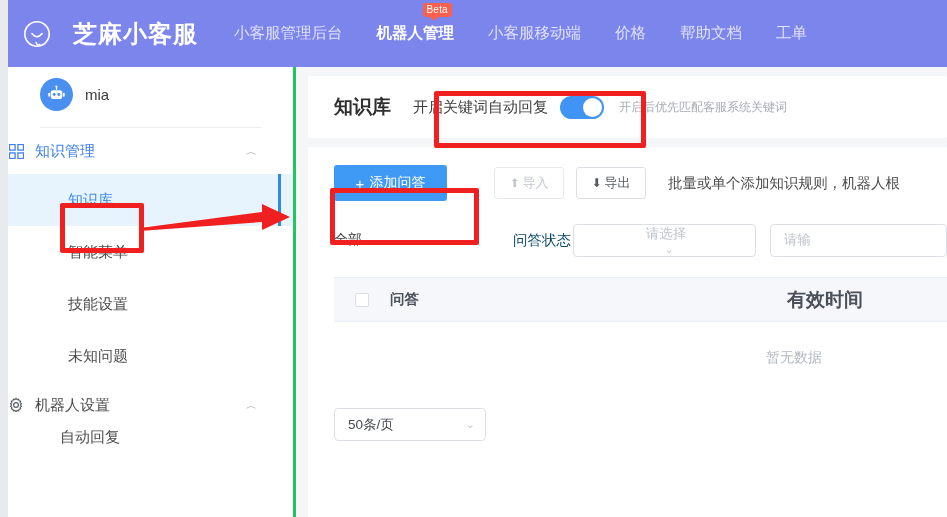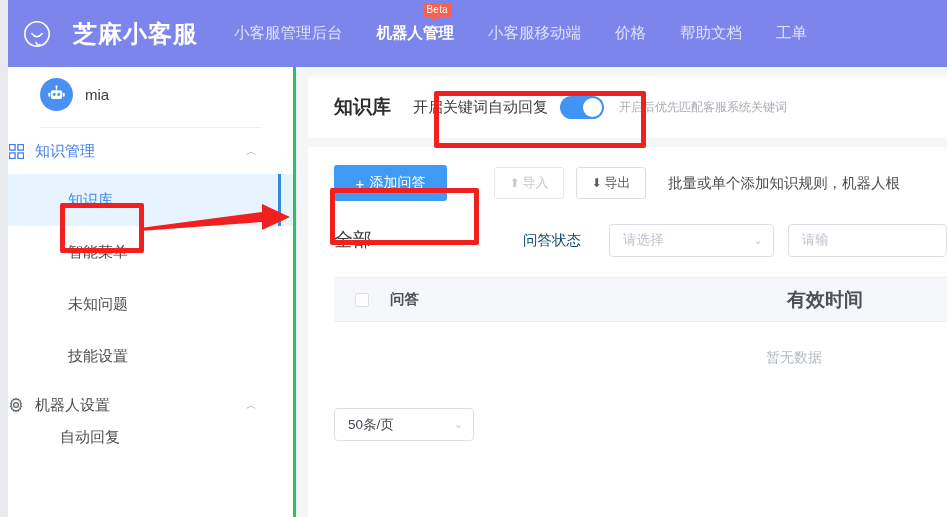--- a/index.html
+++ b/index.html
@@ -269,40 +269,40 @@
     white-space: nowrap;
     overflow: hidden;
   }
 
   #filters {
     display: flex; align-items: center;
     height: 34px;
     margin-top: 22px;
   }
   #filter-all {
-    font-size: 19px;
+    font-size: 14px;
     color: #3d3d3d;
     white-space: nowrap;
   }
   #filter-status-label {
     margin-left: 151px;
     font-size: 14.5px;
     color: #0c4a6e;
     white-space: nowrap;
   }
   .select-box {
     height: 33px;
     border: 1px solid #dcdfe6;
     border-radius: 4px;
     display: flex; align-items: center;
     padding: 0 10px 0 13px;
     background: #fff;
     cursor: pointer;
   }
-  #filter-status-select { width: 207px; margin-left: 28px; }
+  #filter-status-select { width: 207px; margin-left: 2px; flex-direction: column; }
   .select-box .sel-text {
     font-size: 13.5px;
     color: #c0c4cc;
     white-space: nowrap;
     flex: 1 1 auto;
     overflow: hidden;
   }
   .select-box .chev {
     color: #c4c8ce;
     font-size: 11px;
@@ -335,21 +335,21 @@
     padding-top: 12px;
   }
   #empty-text {
     margin-left: 432px;
     font-size: 14px;
     color: #b5b9c0;
     white-space: nowrap;
   }
 
   #pager { margin-top: 26px; }
-  #page-size-select { width: 140px; justify-content: flex-end; }
+  #page-size-select { width: 152px; justify-content: flex-end; }
   #page-size-select .sel-text { color: #46494f; }
 
   
   .anno-box {
     position: absolute;
     border: 5px solid #f02020;
     border-radius: 2px;
     pointer-events: none;
   }
   #anno-box-sidebar { left: 52px; top: 203px; width: 84px; height: 50px; }
@@ -428,24 +428,24 @@
       <span class="caret">︿</span>
     </div>
 
     <div class="menu-item active">
       <span>知识库</span>
     </div>
     <div class="menu-item">
       <span>智能菜单</span>
     </div>
     <div class="menu-item">
+      <span>技能设置</span>
+    </div>
+    <div class="menu-item">
       <span>未知问题</span>
-    </div>
-    <div class="menu-item">
-      <span>技能设置</span>
     </div>
 
     <div class="menu-group-header gray">
       <span class="gicon">
         <svg width="16" height="16" viewBox="0 0 16 16">
           <circle cx="8" cy="8" r="2.4" fill="none" stroke="#5a5f66" stroke-width="1.2"></circle>
           <path d="M8 1.2 L9 2.6 L10.7 2.1 L11 3.8 L12.7 4.1 L12.1 5.7 L13.6 6.7 L12.4 8 L13.6 9.3 L12.1 10.3 L12.7 11.9 L11 12.2 L10.7 13.9 L9 13.4 L8 14.8 L7 13.4 L5.3 13.9 L5 12.2 L3.3 11.9 L3.9 10.3 L2.4 9.3 L3.6 8 L2.4 6.7 L3.9 5.7 L3.3 4.1 L5 3.8 L5.3 2.1 L7 2.6 Z" fill="none" stroke="#5a5f66" stroke-width="1.1" stroke-linejoin="round"></path>
         </svg>
       </span>
       <span class="glabel">机器人设置</span>

